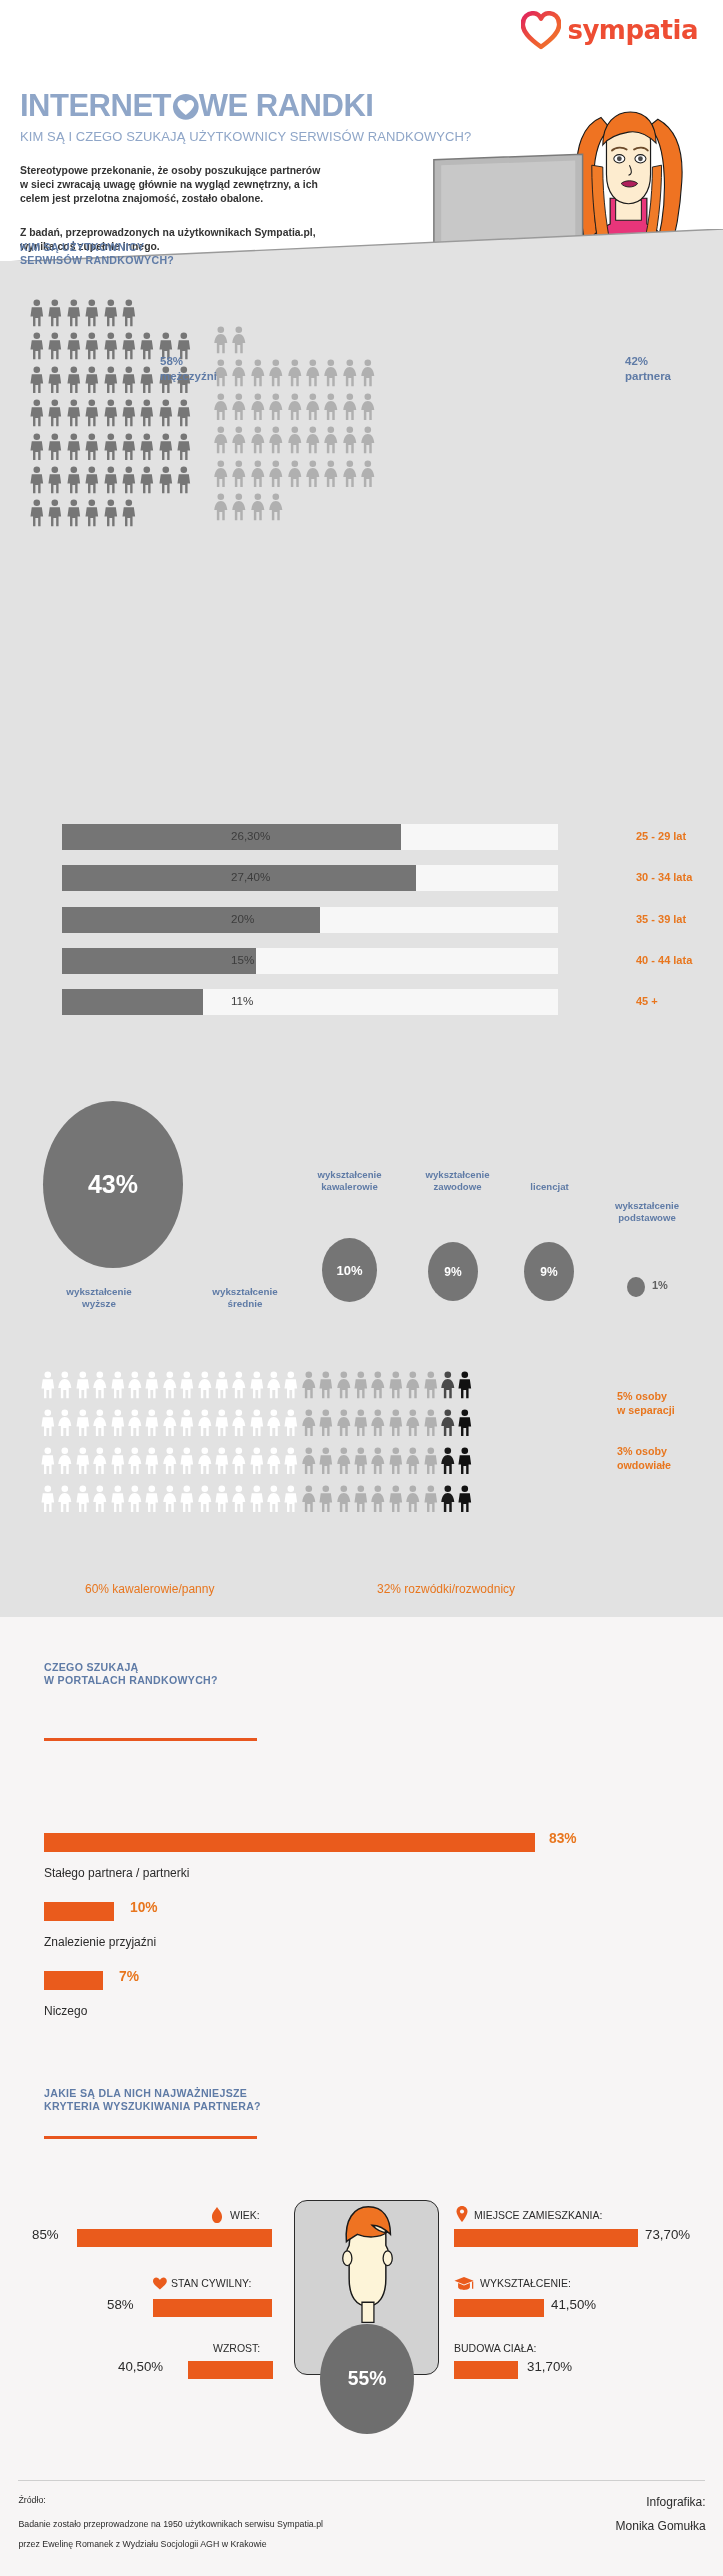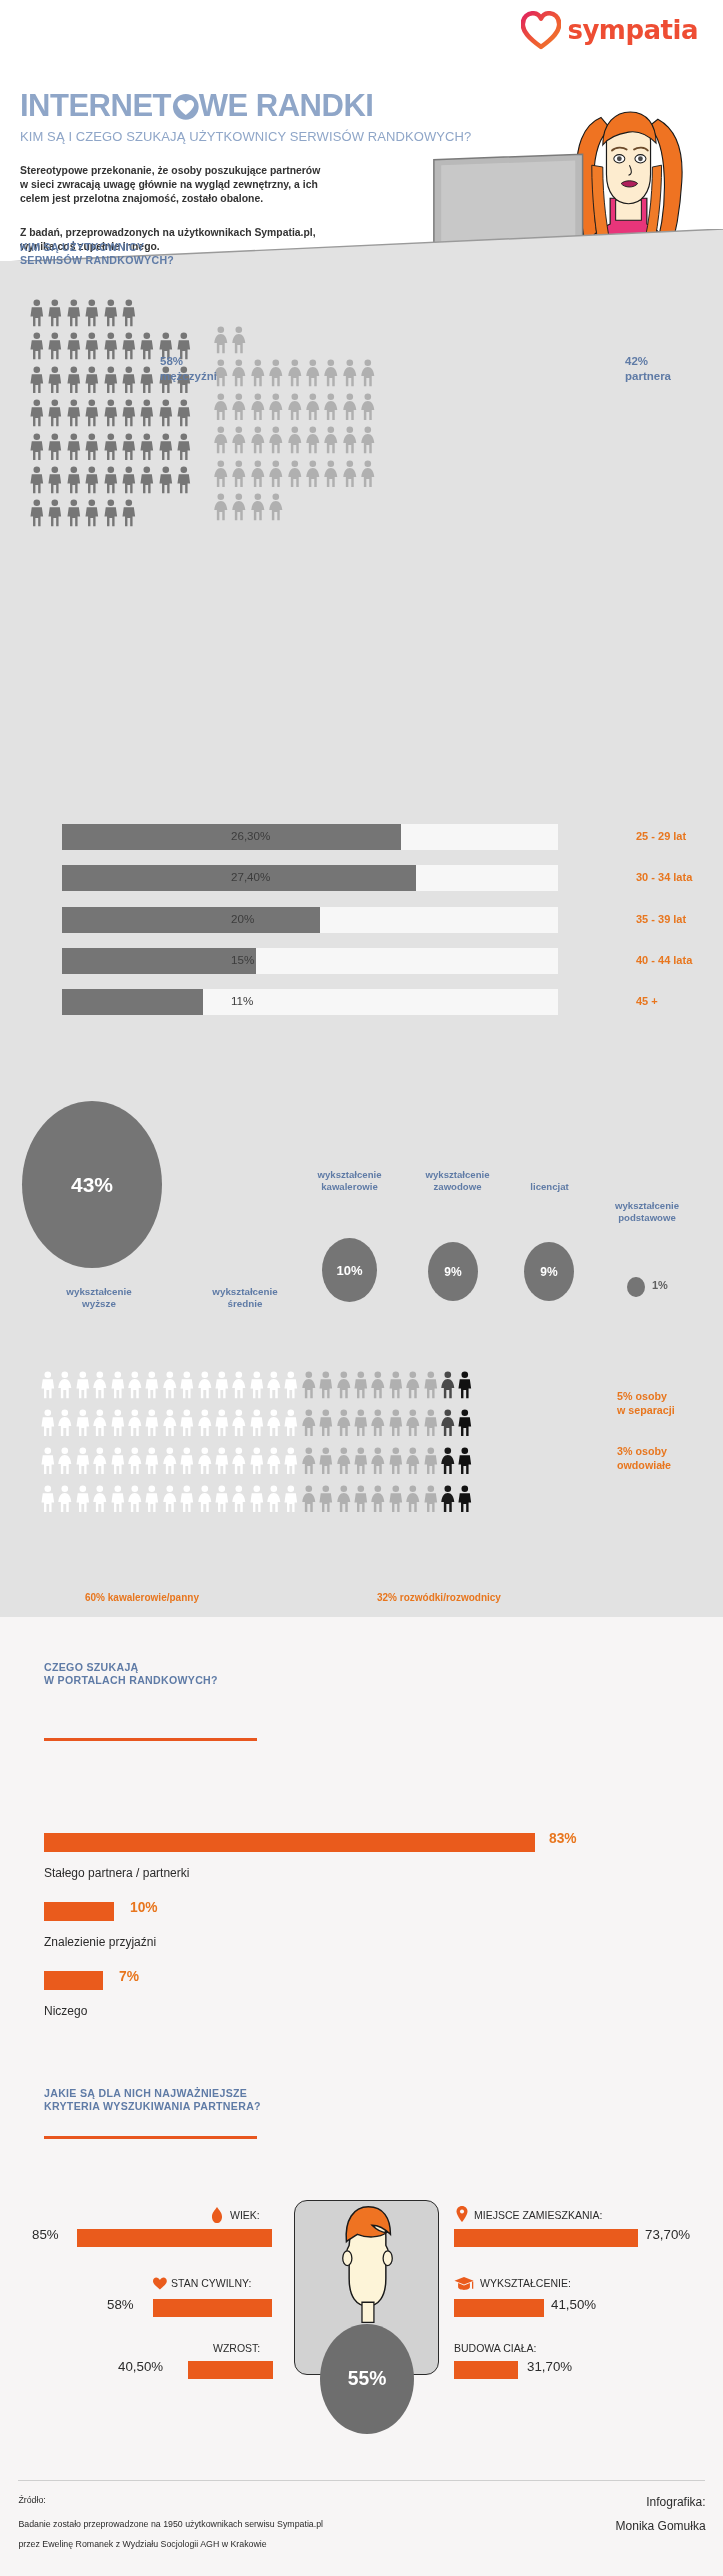--- a/index.html
+++ b/index.html
@@ -118,21 +118,21 @@
   .edu-small-val {
     position: absolute; font-size: 11px; font-weight: bold; color: #5f5f5f;
   }
 
   
   .mar-label {
     position: absolute; font-size: 10.7px; font-weight: bold;
     color: #e8761e; line-height: 13.8px;
   }
   .mar-foot {
-    position: absolute; font-size: 10px; font-weight: bold; color: #e8761e; margin-top: 10px;
+    position: absolute; font-size: 12px; font-weight: normal; color: #e8761e;
   }
 
   
   .band-light {
     position: absolute; left: 0; top: 1617px; width: 724px; height: 959px;
     background: #f7f5f5;
   }
   .rule-orange {
     position: absolute; height: 2.8px; background: #e8561e; width: 213px;
   }
@@ -726,21 +726,21 @@
         <div class="agebar-cat">40 - 44 lata</div>
       </div>
       <div class="agebar-row" style="top:989px">
         <div class="agebar-track"></div>
         <div class="agebar-fill" style="width:141px"></div>
         <div class="agebar-val">11%</div>
         <div class="agebar-cat">45 +</div>
       </div>
     </div>
 
-  <div class="edu-bubble" style="left:22px; top:1101px; width:140px; height:167px; font-size:21px;">
+  <div class="edu-bubble" style="left:43px; top:1101px; width:140px; height:167px; font-size:25px;">
     <span>43%</span>
   </div>
   <div class="edu-cap-blue-lower" style="left:20px; top:1286px; width:158px;">
     <span>wykształcenie</span><br>
     <span>wyższe</span>
   </div>
 
   <div class="edu-cap-blue-lower" style="left:180px; top:1286px; width:130px;">
     <span>wykształcenie</span><br>
     <span>średnie</span>

